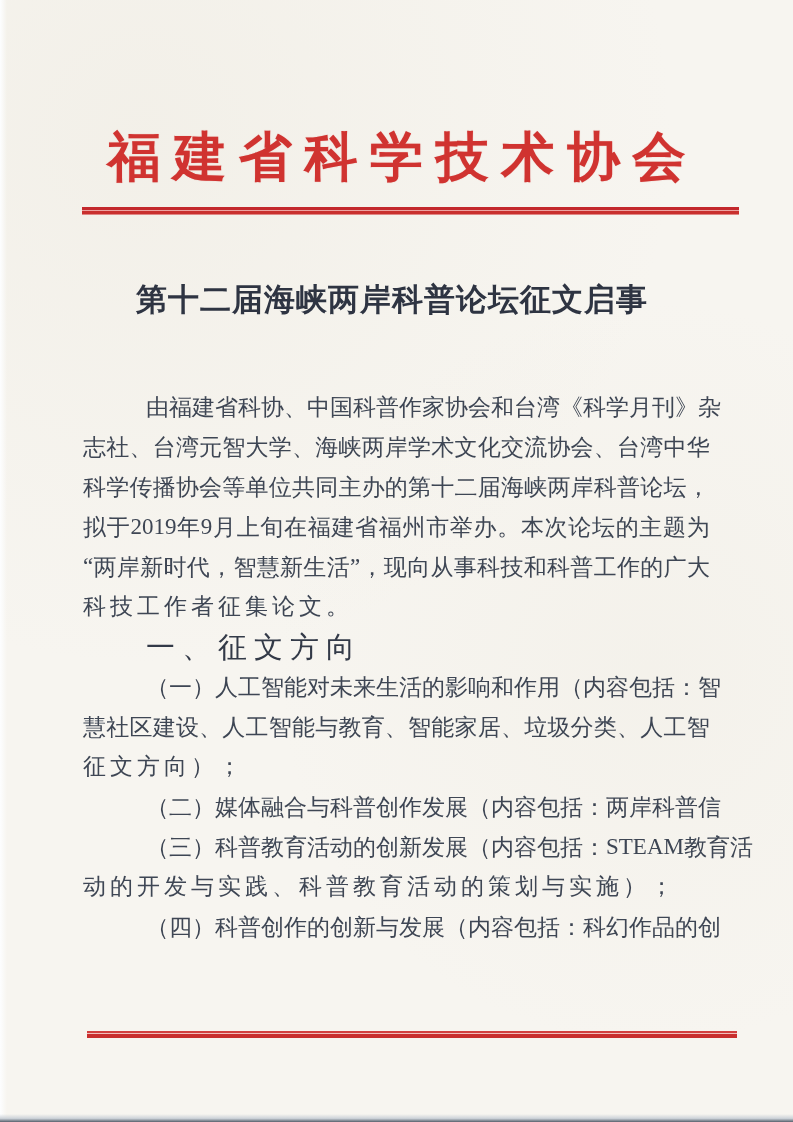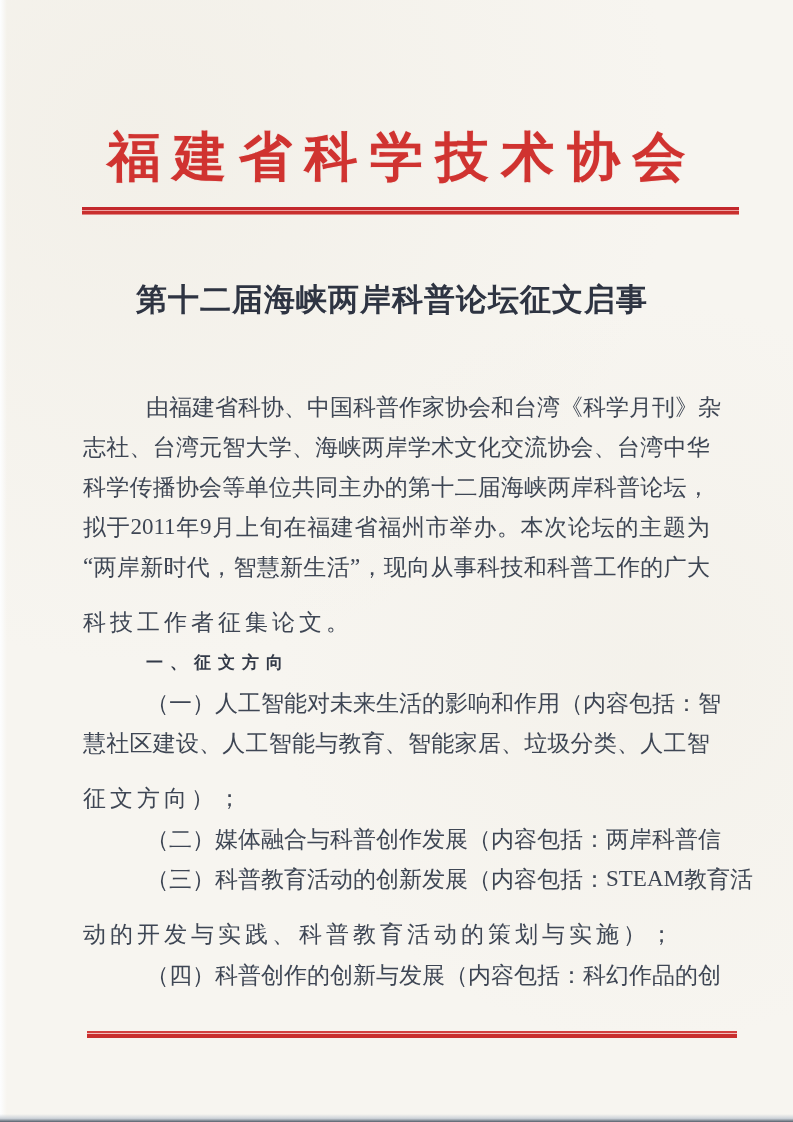--- a/index.html
+++ b/index.html
@@ -48,27 +48,27 @@
     text-align:center;
     font-size:31px; font-weight:bold; letter-spacing:1px;
     color:#2e3442;
   }
   
   .body-text {
     position:absolute; top:387px; left:83px; width:627px;
     font-size:23px; color:#3e4654;
   }
   .line { height:40px; }
-  .plain { line-height:40px; letter-spacing:4px; white-space:nowrap;margin-top:16px; }
+  .plain { line-height:40px; letter-spacing:4px; white-space:nowrap; }
   .dist { display:flex; justify-content:space-between; align-items:center; }
   .indent { padding-left:63px; }
   .heading {
     line-height:40px;
     font-family:"Liberation Sans","DejaVu Sans",sans-serif;
-    font-weight:bold; font-size:17px; letter-spacing:7px;
+    font-weight:normal; font-size:29px; letter-spacing:7px;
     color:#333a48; white-space:nowrap;
   }
   .rule-bottom {
     position:absolute; top:1031px; left:87px; width:650px; height:7px;
     background:linear-gradient(to bottom,
       #d2403f 0%, #d2403f 30%,
       #f2c0bd 30%, #f2c0bd 46%,
       #c92f2e 46%, #c92f2e 100%);
   }
 </style>
@@ -179,21 +179,21 @@
         <span>岸</span>
         <span>科</span>
         <span>普</span>
         <span>论</span>
         <span>坛</span>
         <span>，</span>
       </div>
     <div class="line dist">
         <span>拟</span>
         <span>于</span>
-        <span>2011</span>
+        <span>2019</span>
         <span>年</span>
         <span>9</span>
         <span>月</span>
         <span>上</span>
         <span>旬</span>
         <span>在</span>
         <span>福</span>
         <span>建</span>
         <span>省</span>
         <span>福</span>

